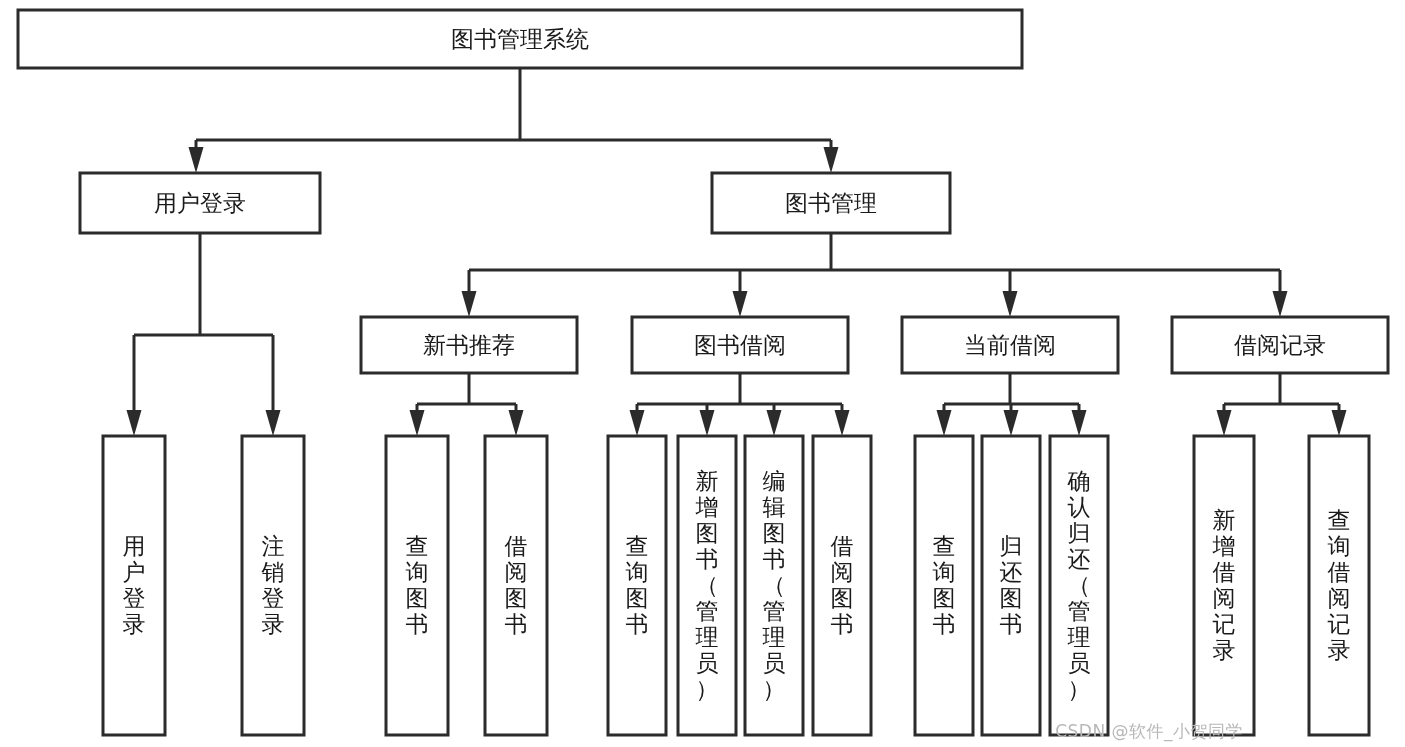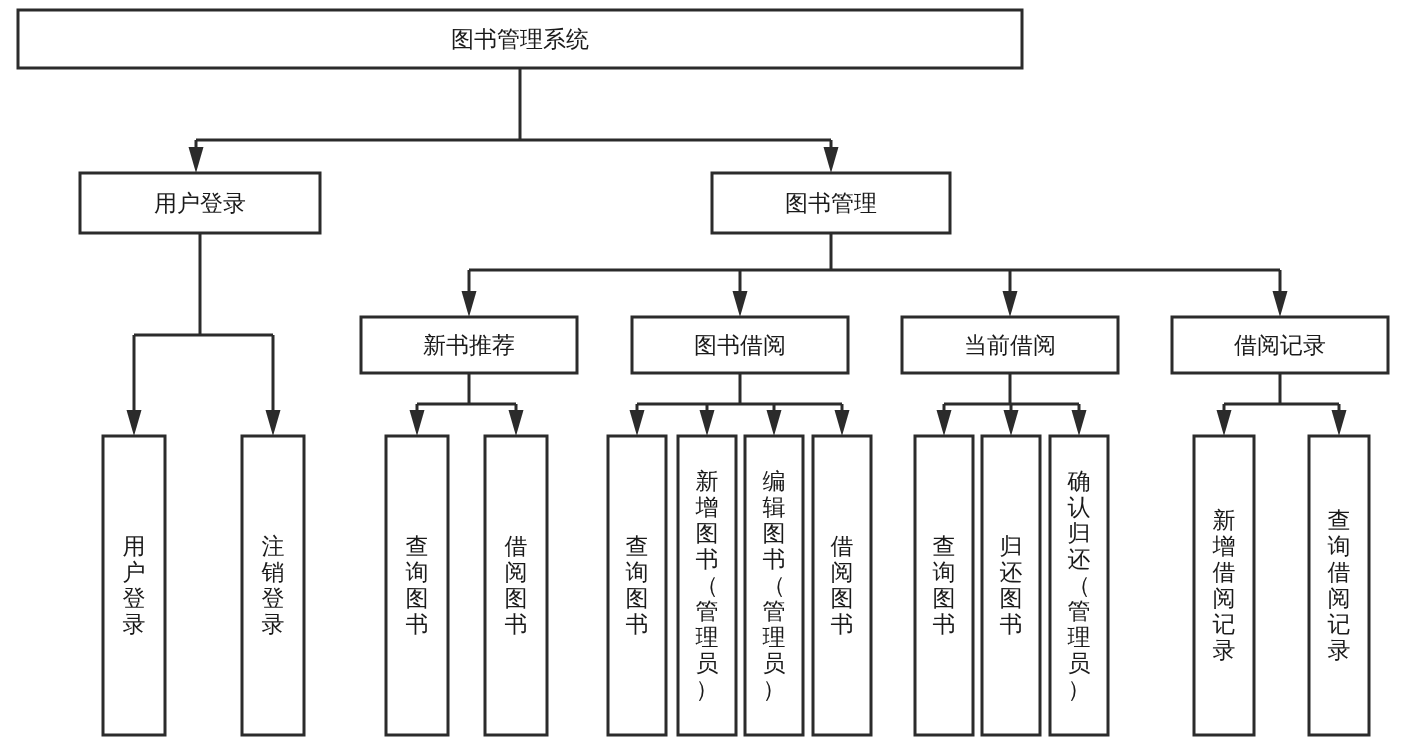--- a/index.html
+++ b/index.html
@@ -212,13 +212,14 @@
         <g>
           <rect class="node-box" x="1194" y="436" width="60" height="299"></rect>
           <text class="node-label-v" x="1224" y="527.5"><tspan x="1224" dy="0">新</tspan><tspan x="1224" dy="26">增</tspan><tspan x="1224" dy="26">借</tspan><tspan x="1224" dy="26">阅</tspan><tspan x="1224" dy="26">记</tspan><tspan x="1224" dy="26">录</tspan></text>
         </g>
         <g>
           <rect class="node-box" x="1309" y="436" width="60" height="299"></rect>
           <text class="node-label-v" x="1339" y="527.5"><tspan x="1339" dy="0">查</tspan><tspan x="1339" dy="26">询</tspan><tspan x="1339" dy="26">借</tspan><tspan x="1339" dy="26">阅</tspan><tspan x="1339" dy="26">记</tspan><tspan x="1339" dy="26">录</tspan></text>
         </g>
       </g>
   </svg>
+  <div class="watermark">CSDN @软件_小贺同学</div>
 </div>
 
 </body></html>

